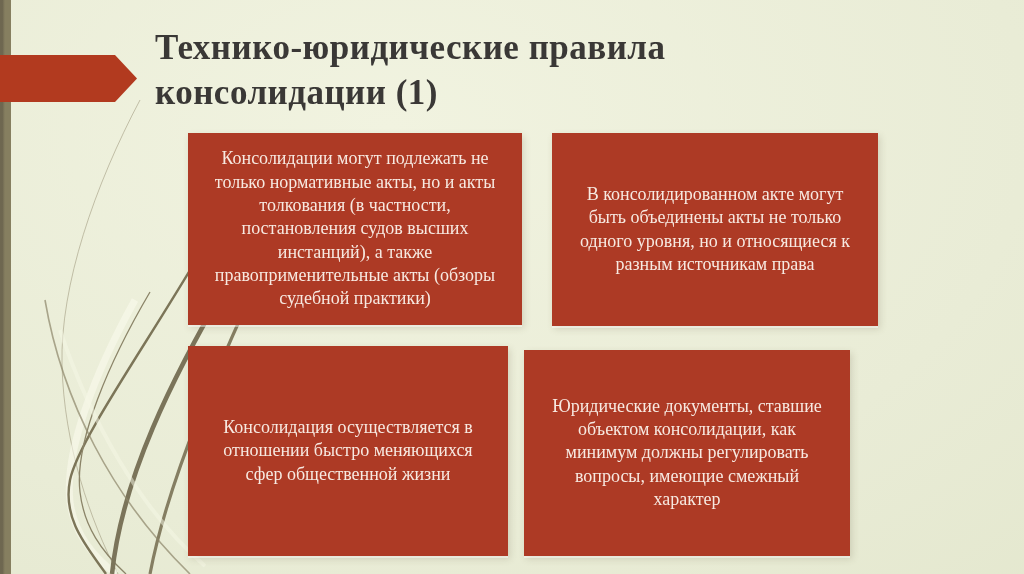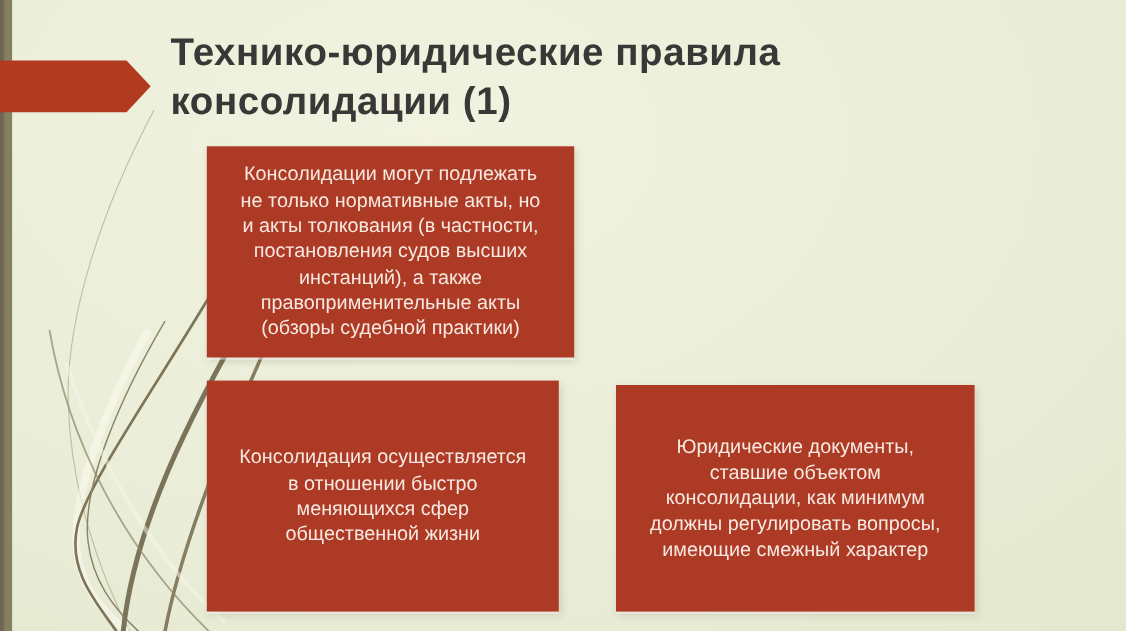--- a/index.html
+++ b/index.html
@@ -1,20 +1,20 @@
 <!DOCTYPE html>
 <html style="--box-bg: #ad3a25; --box-text: #f7e9e1; --arrow-color: #b23a1f; --bar-color: #867f60; --title-color: #3a3836; --bg-light: #f1f3e0; --bg-mid: #e9ecd6; --bg-dark: #dfe3c7;"><head>
 <meta charset="utf-8">
 <style>
   html,body{margin:0;padding:0;background:#222;}
   .slide{
     position:relative;
     width:1024px;height:574px;
     overflow:hidden;
-    font-family:Liberation Sans, sans-serif;
+    font-family:Liberation Serif, serif;
     background:radial-gradient(130% 150% at 38% 22%,
       var(--bg-light,#f1f3e0) 0%,
       var(--bg-mid,#e9ecd6) 48%,
       var(--bg-dark,#dfe3c7) 100%);
   }
   
   .edge-bar{
     position:absolute;left:0;top:0;bottom:0;width:11px;
     background:linear-gradient(to right,#6e6750 0%,#6e6750 22%,var(--bar-color,#867f60) 45%,var(--bar-color,#867f60) 100%);
   }
@@ -37,21 +37,21 @@
     color:var(--box-text,#f7e9e1);
     display:flex;align-items:center;justify-content:center;
     text-align:center;
     font-size:18px;line-height:1.3;
     padding:8px 24px;box-sizing:border-box;
     box-shadow:0 2px 0 rgba(255,255,255,.45), 2px 3px 7px rgba(90,80,50,.18);
   }
   .box-1{left:188px;top:133px;width:334px;height:192px;}
   .box-2{left:552px;top:133px;width:326px;height:193px;}
   .box-3{left:188px;top:346px;width:320px;height:210px;}
-  .box-4{left:560px;top:350px;width:326px;height:206px;}
+  .box-4{left:524px;top:350px;width:326px;height:206px;}
 </style>
 </head>
 <body>
 
 <div class="slide">
 
   <svg class="reeds" viewBox="0 0 1024 574" fill="none" xmlns="http://www.w3.org/2000/svg">
     <path d="M140,100 C95,185 60,285 62,365 C64,445 90,520 118,574" stroke="#9a9378" stroke-width="1" opacity="0.55"></path>
     <path d="M135,300 C95,372 64,452 70,502 C74,532 92,556 116,574" stroke="#fbfcee" stroke-width="7" opacity="0.55"></path>
     <path d="M208,240 C150,340 78,440 70,480 C62,520 88,548 106,574" stroke="#7c7558" stroke-width="2.4"></path>
@@ -66,20 +66,23 @@
 
   <svg class="arrow" viewBox="0 0 150 120" xmlns="http://www.w3.org/2000/svg">
     <polygon points="0,55 115,55 137,78.5 115,102 0,102" fill="#b23a1f"></polygon>
   </svg>
 
   <h1 class="title">Технико-юридические правила консолидации (1)</h1>
 
   <div class="box box-1">
     <span>Консолидации могут подлежать не только нормативные акты, но и акты толкования (в частности, постановления судов высших инстанций), а также правоприменительные акты (обзоры судебной практики)</span>
   </div>
+  <div class="box box-2">
+    <span>В консолидированном акте могут быть объединены акты не только одного уровня, но и относящиеся к разным источникам права</span>
+  </div>
   <div class="box box-3">
     <span>Консолидация осуществляется в отношении быстро меняющихся сфер общественной жизни</span>
   </div>
   <div class="box box-4">
     <span>Юридические документы, ставшие объектом консолидации, как минимум должны регулировать вопросы, имеющие смежный характер</span>
   </div>
 
 </div>
 
 </body></html>

